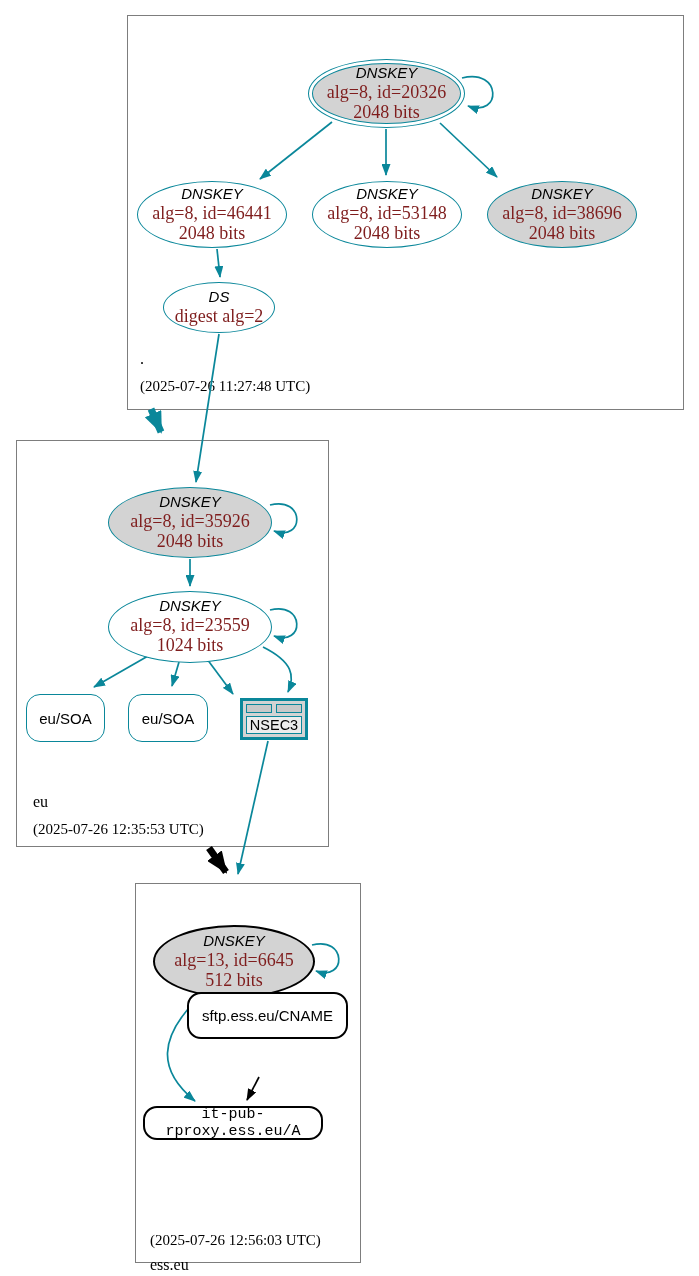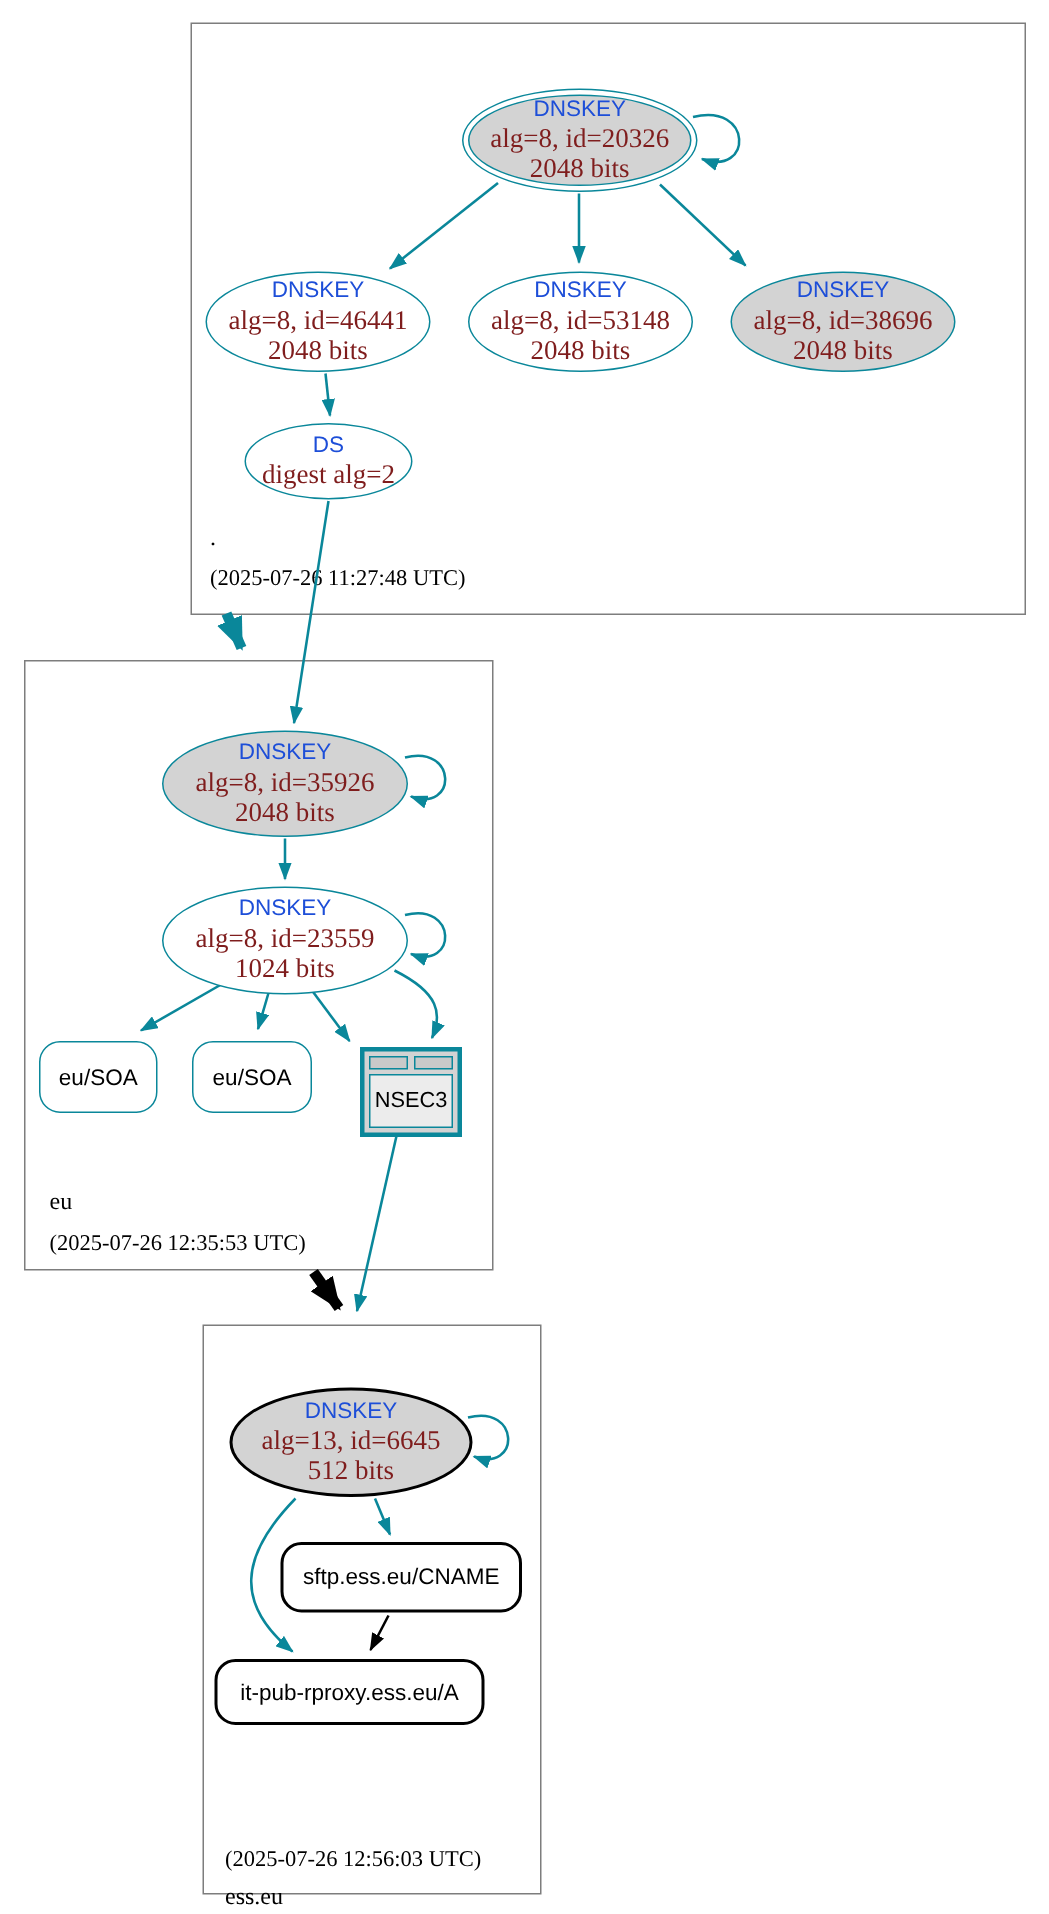--- a/index.html
+++ b/index.html
@@ -47,21 +47,21 @@
   }
   .double-inner{
     position:absolute;left:3px;top:3px;right:3px;bottom:3px;
     border-radius:50%;
     border:1.7px solid #0a879a;
     background:#d3d3d3;
     display:flex;flex-direction:column;
     align-items:center;justify-content:center;
     text-align:center;line-height:1.12;box-sizing:border-box;
   }
-  .n-title{font-size:15px;color:#1d4ed8;}
+  .n-title{font-size:15px;color:#000000;font-style:italic;}
   .n-detail{
     font-family:"Liberation Serif", serif;
     font-size:18px;color:#7f1d1d;
   }
   .rrect{
     border-radius:14px;
     display:flex;align-items:center;justify-content:center;
     text-align:center;
     background:#fff;
     font-size:15px;color:#000;
@@ -177,36 +177,36 @@
 
   <div class="node ellipse" style="left:108px;top:591px;width:164px;height:72px;">
     <span class="n-title">DNSKEY</span>
     <span class="n-detail">alg=8, id=23559</span>
     <span class="n-detail">1024 bits</span>
   </div>
 
   <div class="node rrect teal" style="left:26px;top:694px;width:79px;height:48px;">eu/SOA</div>
   <div class="node rrect teal" style="left:128px;top:694px;width:80px;height:48px;">eu/SOA</div>
 
-  <div class="node nsec3" style="left:240px;top:698px;width:68px;height:60px;">
+  <div class="node nsec3" style="left:240px;top:698px;width:68px;height:42px;">
     <div class="nsec3-toprow">
       <div class="nsec3-cell"></div>
       <div class="nsec3-cell"></div>
     </div>
     <div class="nsec3-main">NSEC3</div>
   </div>
 
   <div class="zone-name" style="left:33px;top:793px;">eu</div>
   <div class="zone-ts" style="left:33px;top:821px;font-family:Liberation Serif, serif;">(2025-07-26 12:35:53 UTC)</div>
 
   <div class="node ellipse gray blackborder" style="left:153px;top:925px;width:162px;height:73px;">
     <span class="n-title">DNSKEY</span>
     <span class="n-detail">alg=13, id=6645</span>
     <span class="n-detail">512 bits</span>
   </div>
 
-  <div class="node rrect black" style="left:187px;top:1028px;width:161px;height:47px;">sftp.ess.eu/CNAME</div>
-  <div class="node rrect black" style="left:143px;top:1106px;width:180px;height:44px;">it-pub-rproxy.ess.eu/A</div>
+  <div class="node rrect black" style="left:187px;top:992px;width:161px;height:47px;">sftp.ess.eu/CNAME</div>
+  <div class="node rrect black" style="left:143px;top:1106px;width:180px;height:34px;font-family:Liberation Mono, monospace;">it-pub-rproxy.ess.eu/A</div>
 
   <div class="zone-name" style="left:150px;top:1256px;">ess.eu</div>
   <div class="zone-ts" style="left:150px;top:1232px;">(2025-07-26 12:56:03 UTC)</div>
 
 </div>
 
 </body></html>

